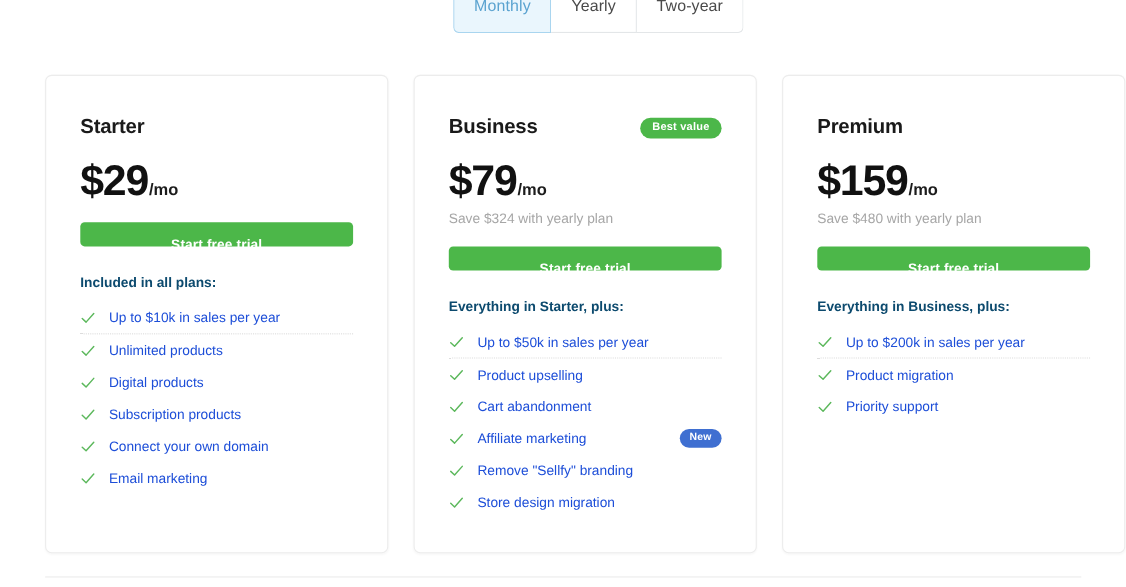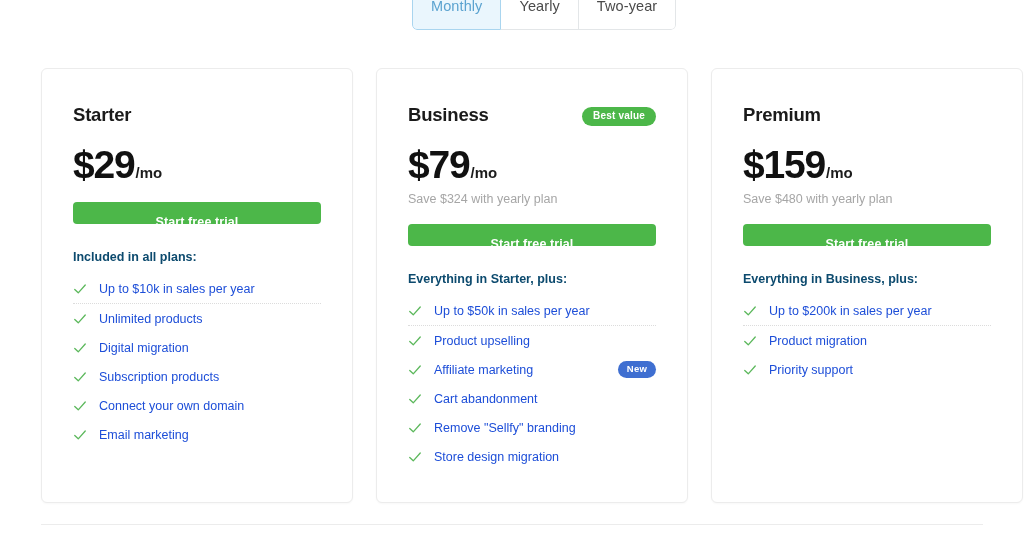--- a/index.html
+++ b/index.html
@@ -226,21 +226,21 @@
           <li class="feature">
             <svg class="check" viewBox="0 0 16 16">
               <path d="M2 8.6 L6 12.4 L14 3.4" fill="none" stroke="#5cb85c" stroke-width="1.5" stroke-linecap="round" stroke-linejoin="round"></path>
             </svg>
             <span class="feature-label">Unlimited products</span>
           </li>
           <li class="feature">
             <svg class="check" viewBox="0 0 16 16">
               <path d="M2 8.6 L6 12.4 L14 3.4" fill="none" stroke="#5cb85c" stroke-width="1.5" stroke-linecap="round" stroke-linejoin="round"></path>
             </svg>
-            <span class="feature-label">Digital migration</span>
+            <span class="feature-label">Digital products</span>
           </li>
           <li class="feature">
             <svg class="check" viewBox="0 0 16 16">
               <path d="M2 8.6 L6 12.4 L14 3.4" fill="none" stroke="#5cb85c" stroke-width="1.5" stroke-linecap="round" stroke-linejoin="round"></path>
             </svg>
             <span class="feature-label">Subscription products</span>
           </li>
           <li class="feature">
             <svg class="check" viewBox="0 0 16 16">
               <path d="M2 8.6 L6 12.4 L14 3.4" fill="none" stroke="#5cb85c" stroke-width="1.5" stroke-linecap="round" stroke-linejoin="round"></path>
@@ -277,28 +277,28 @@
           <li class="feature">
             <svg class="check" viewBox="0 0 16 16">
               <path d="M2 8.6 L6 12.4 L14 3.4" fill="none" stroke="#5cb85c" stroke-width="1.5" stroke-linecap="round" stroke-linejoin="round"></path>
             </svg>
             <span class="feature-label">Product upselling</span>
           </li>
           <li class="feature">
             <svg class="check" viewBox="0 0 16 16">
               <path d="M2 8.6 L6 12.4 L14 3.4" fill="none" stroke="#5cb85c" stroke-width="1.5" stroke-linecap="round" stroke-linejoin="round"></path>
             </svg>
+            <span class="feature-label">Cart abandonment</span>
+          </li>
+          <li class="feature">
+            <svg class="check" viewBox="0 0 16 16">
+              <path d="M2 8.6 L6 12.4 L14 3.4" fill="none" stroke="#5cb85c" stroke-width="1.5" stroke-linecap="round" stroke-linejoin="round"></path>
+            </svg>
             <span class="feature-label">Affiliate marketing</span>
             <span class="badge badge-new">New</span>
-          </li>
-          <li class="feature">
-            <svg class="check" viewBox="0 0 16 16">
-              <path d="M2 8.6 L6 12.4 L14 3.4" fill="none" stroke="#5cb85c" stroke-width="1.5" stroke-linecap="round" stroke-linejoin="round"></path>
-            </svg>
-            <span class="feature-label">Cart abandonment</span>
           </li>
           <li class="feature">
             <svg class="check" viewBox="0 0 16 16">
               <path d="M2 8.6 L6 12.4 L14 3.4" fill="none" stroke="#5cb85c" stroke-width="1.5" stroke-linecap="round" stroke-linejoin="round"></path>
             </svg>
             <span class="feature-label">Remove "Sellfy" branding</span>
           </li>
           <li class="feature">
             <svg class="check" viewBox="0 0 16 16">
               <path d="M2 8.6 L6 12.4 L14 3.4" fill="none" stroke="#5cb85c" stroke-width="1.5" stroke-linecap="round" stroke-linejoin="round"></path>

